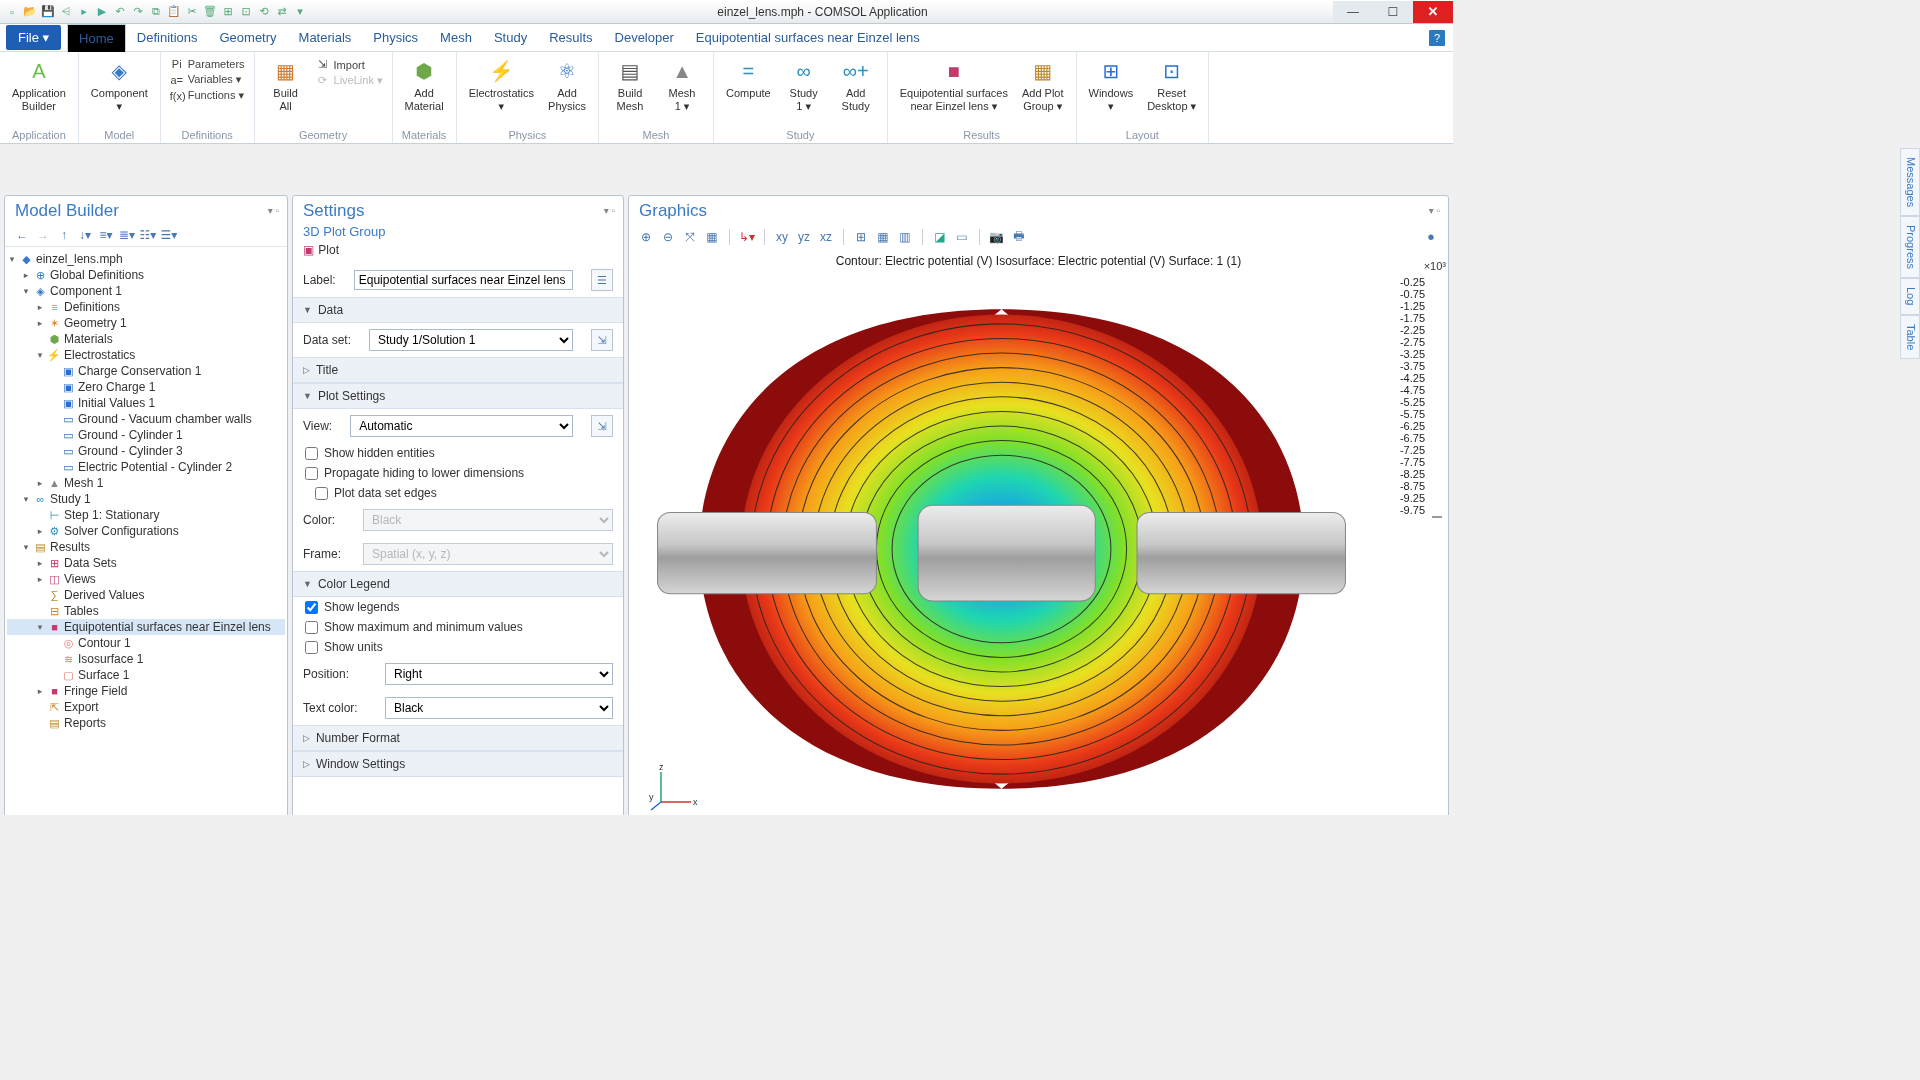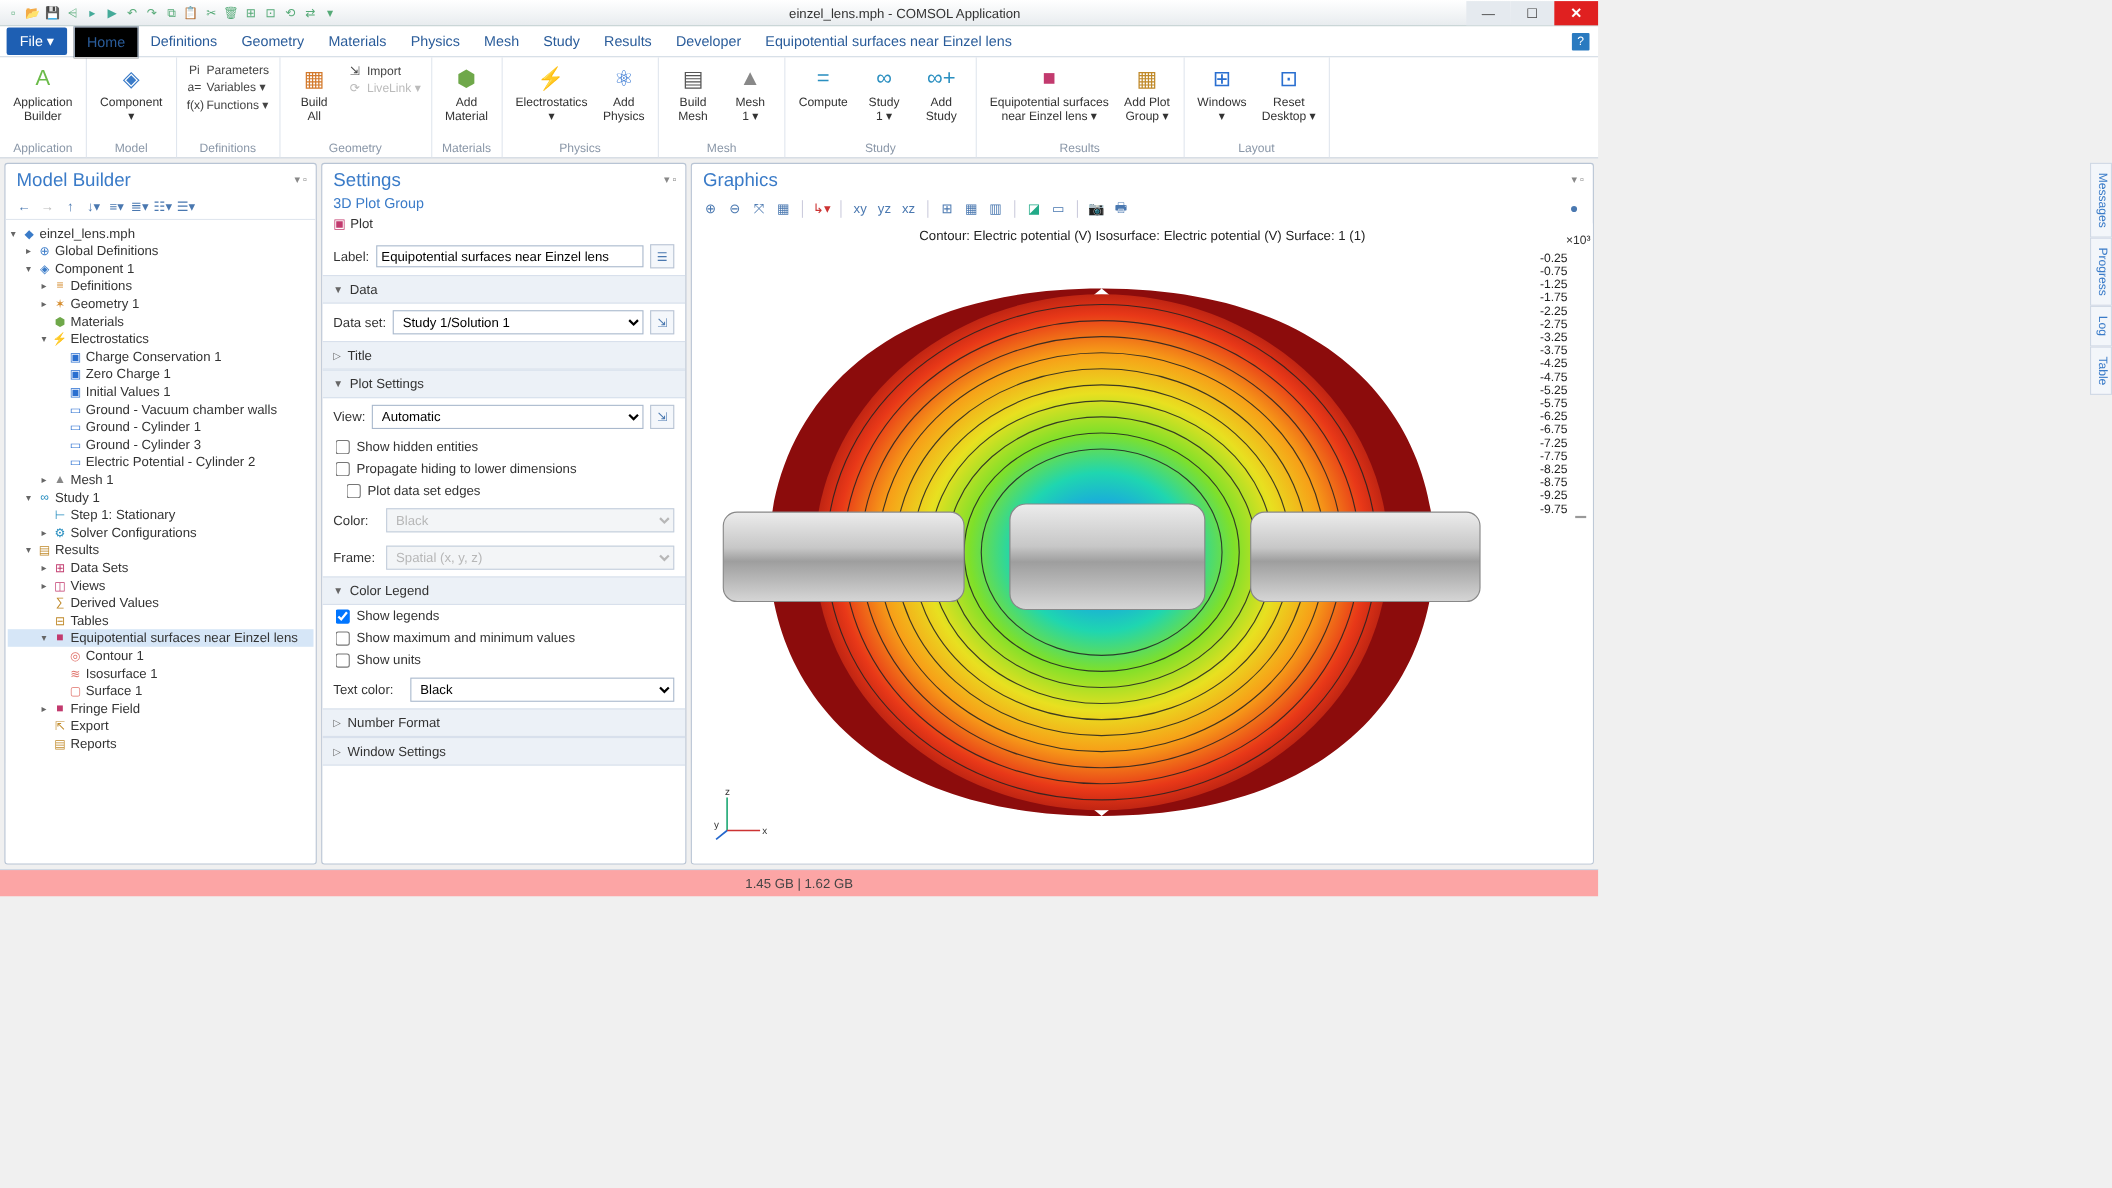--- a/index.html
+++ b/index.html
@@ -19,36 +19,36 @@
 .ribbon{height:92px;background:#fff;display:flex;border-bottom:1px solid #c8d0da;}
 .rgroup{display:flex;flex-direction:column;border-right:1px solid #e0e6ee;padding:3px 6px 2px 6px;}
 .rgroup-items{flex:1;display:flex;align-items:flex-start;gap:2px;}
 .rbigbtn{display:flex;flex-direction:column;align-items:center;justify-content:flex-start;padding:2px 6px;cursor:pointer;min-width:50px;}
 .rbigbtn .ico{height:28px;display:flex;align-items:center;font-size:20px;}
 .rbigbtn .lbl{font-size:11px;text-align:center;color:#333;line-height:1.15;margin-top:2px;}
 .rsmall{display:flex;flex-direction:column;gap:1px;padding-top:2px;}
 .rsmall-item{display:flex;align-items:center;gap:4px;font-size:11px;color:#444;padding:1px 3px;cursor:pointer;}
 .rsmall-item .smico{width:14px;text-align:center;}
 .rgroup-label{text-align:center;font-size:11px;color:#8a97a8;margin-top:2px;}
-.workspace{display:flex;height:calc(100% - 24px - 28px - 92px - 25px);padding:4px;gap:4px;}
+.workspace{display:flex;height:calc(100% - 24px - 28px - 92px - 25px);padding:4px;gap:4px;margin-top:47px;}
 .panel{background:#fff;border:1px solid #b8c4d4;border-radius:3px;display:flex;flex-direction:column;overflow:hidden;}
 .panel-title{font-size:17px;color:#3a7bc8;padding:5px 10px 3px 10px;font-weight:400;}
 .panel-toolbar{display:flex;gap:3px;padding:2px 8px;align-items:center;border-bottom:1px solid #e0e6ee;}
 .tb-ico{width:18px;height:18px;display:inline-flex;align-items:center;justify-content:center;color:#4a78b0;font-size:12px;cursor:pointer;}
 .mb-panel{width:284px;}
 .tree{flex:1;overflow:auto;padding:4px 2px;font-size:12px;}
 .tn{display:flex;align-items:center;gap:2px;padding:1px 0;white-space:nowrap;cursor:pointer;}
 .tn .tw{display:inline-block;width:10px;text-align:center;color:#666;font-size:9px;}
 .tn .ti{width:15px;display:inline-flex;align-items:center;justify-content:center;font-size:11px;}
 .tn.sel{background:#d6e6f7;}
 .ind1{padding-left:14px}.ind2{padding-left:28px}.ind3{padding-left:42px}
 .settings-panel{width:332px;}
 .settings-sub{font-size:13px;color:#3a7bc8;padding:0 10px 4px;}
 .sbody{flex:1;overflow:auto;}
-.srow{display:flex;align-items:center;gap:6px;padding:6px 10px;}
+.srow{display:flex;align-items:center;gap:18px;padding:6px 10px;}
 .srow label{font-size:12px;color:#333;}
 .srow input[type=text],.srow select{font-size:12px;padding:2px 4px;border:1px solid #a9b8cc;background:#fff;}
 .shead{background:#ecf1f7;padding:5px 10px;font-size:12px;color:#333;border-top:1px solid #d8e0ec;border-bottom:1px solid #d8e0ec;display:flex;align-items:center;gap:6px;cursor:pointer;}
 .shead .tw{font-size:9px;color:#666;}
 .chk{display:flex;align-items:center;gap:6px;padding:3px 12px;font-size:12px;}
 .graphics-panel{flex:1;}
 .gtoolbar{display:flex;gap:4px;padding:4px 8px;align-items:center;}
 .gsep{width:1px;height:16px;background:#ccd;margin:0 4px;}
 .gviz{flex:1;position:relative;background:#fff;}
 .gtitle{text-align:center;font-size:12px;color:#222;padding-top:4px;}
@@ -476,20 +476,24 @@
         </div>
       <div class="chk">
           <input type="checkbox" style="">
           <span>Show maximum and minimum values</span>
         </div>
       <div class="chk">
           <input type="checkbox" style="">
           <span>Show units</span>
         </div>
       <div class="srow">
+        <label style="width:64px">Position:</label>
+        <select style="flex:1"><option>Right</option></select>
+      </div>
+      <div class="srow">
         <label style="width:64px">Text color:</label>
         <select style="flex:1"><option>Black</option></select>
       </div>
       <div class="shead">
           <span class="tw">▷</span>
           <span>Number Format</span>
         </div>
       <div class="shead">
           <span class="tw">▷</span>
           <span>Window Settings</span>

